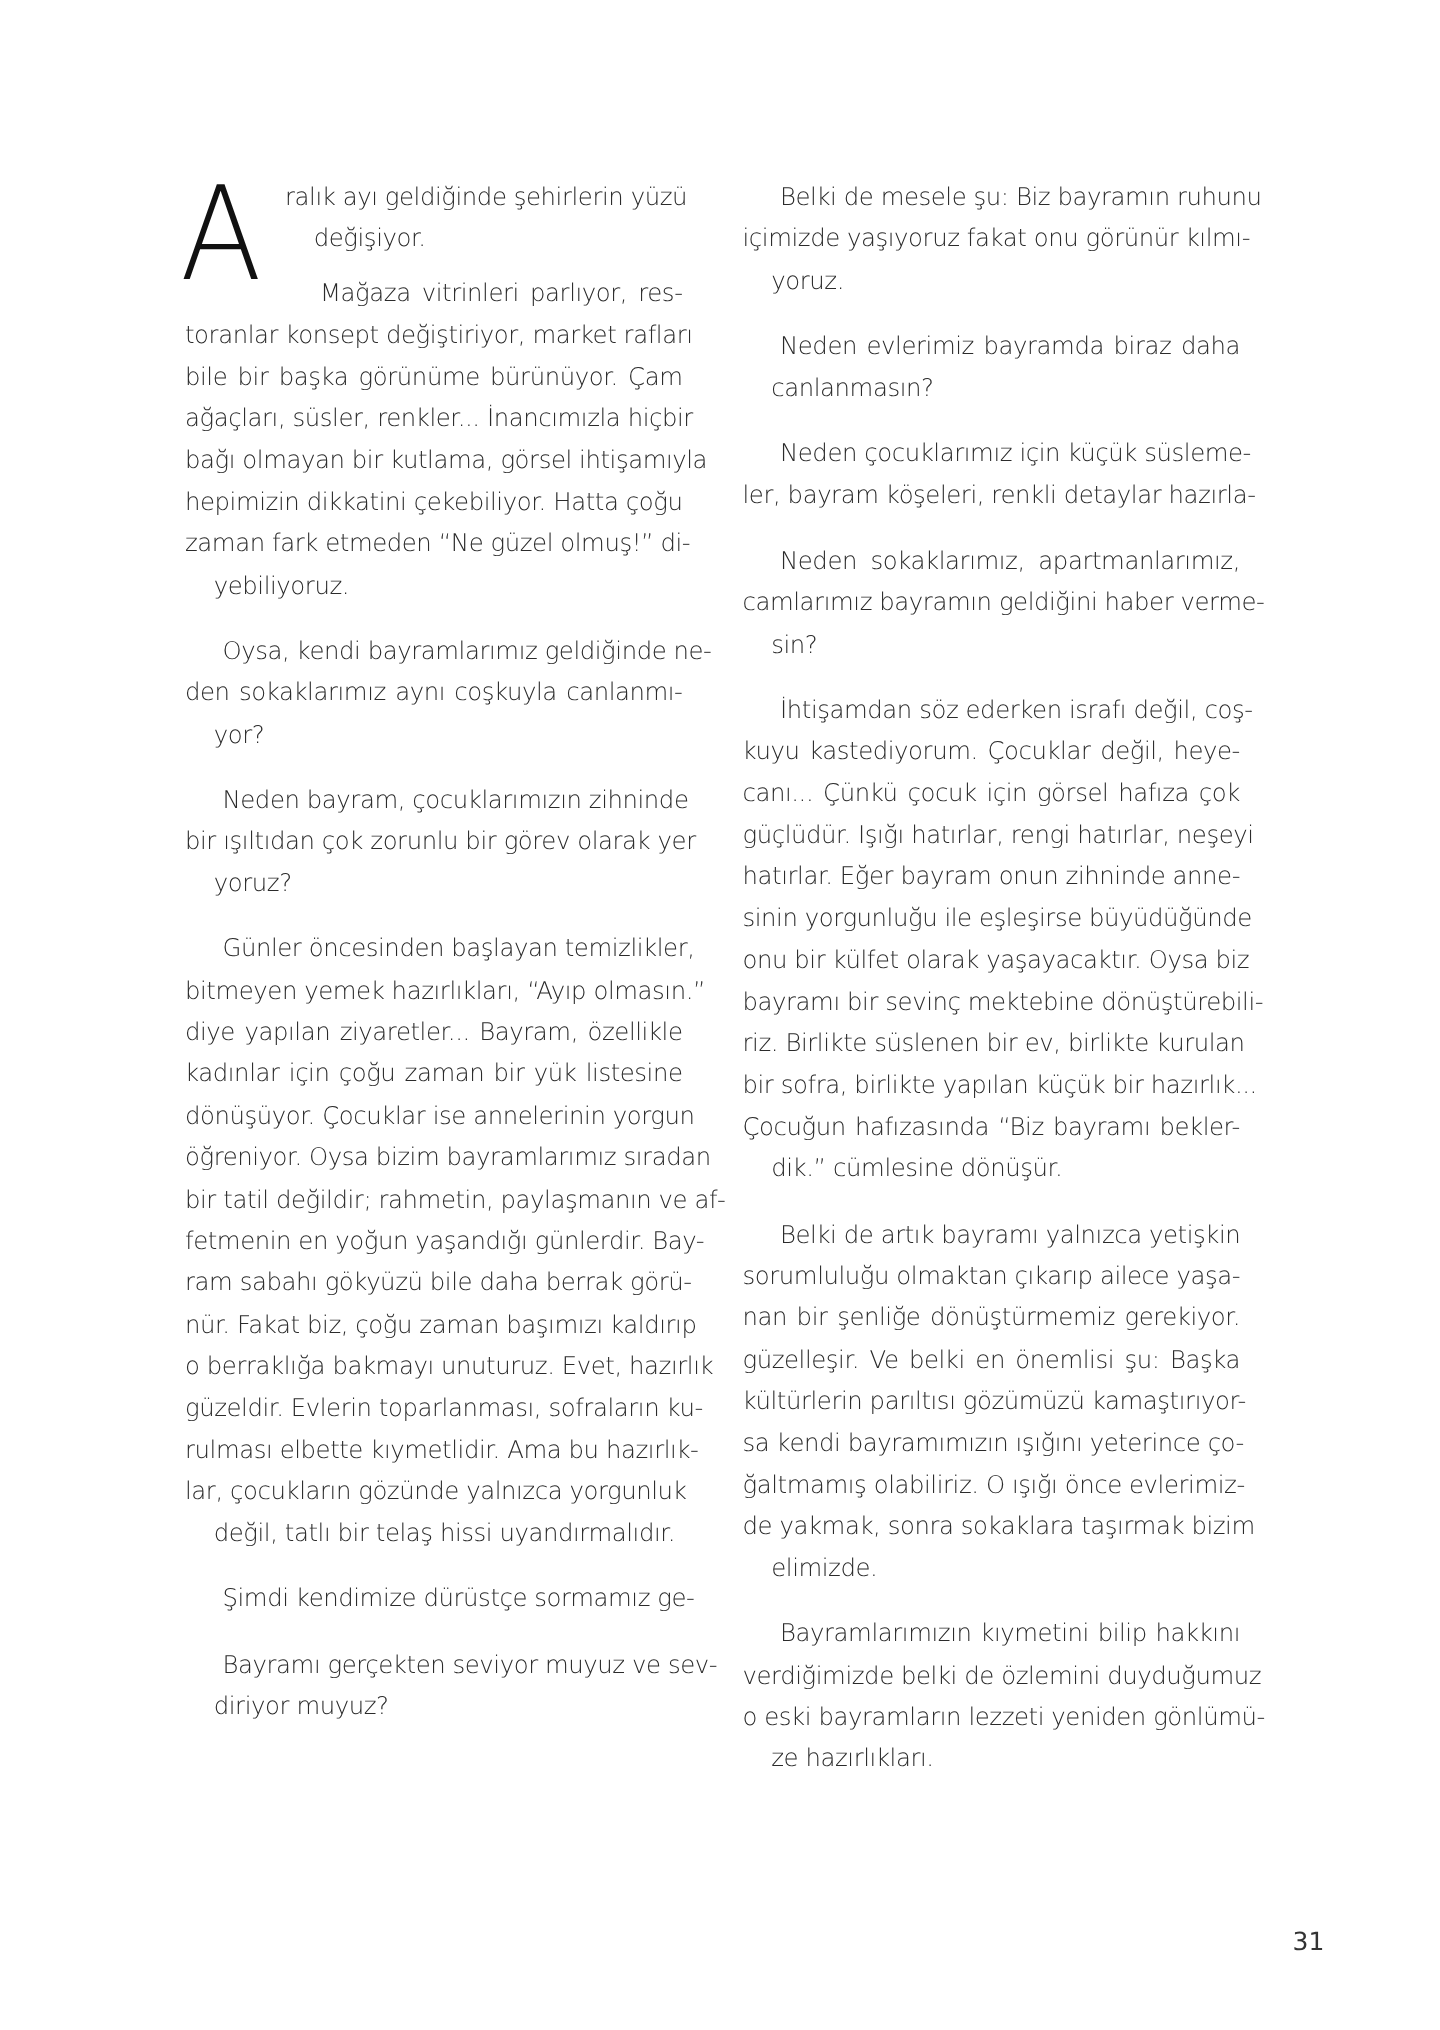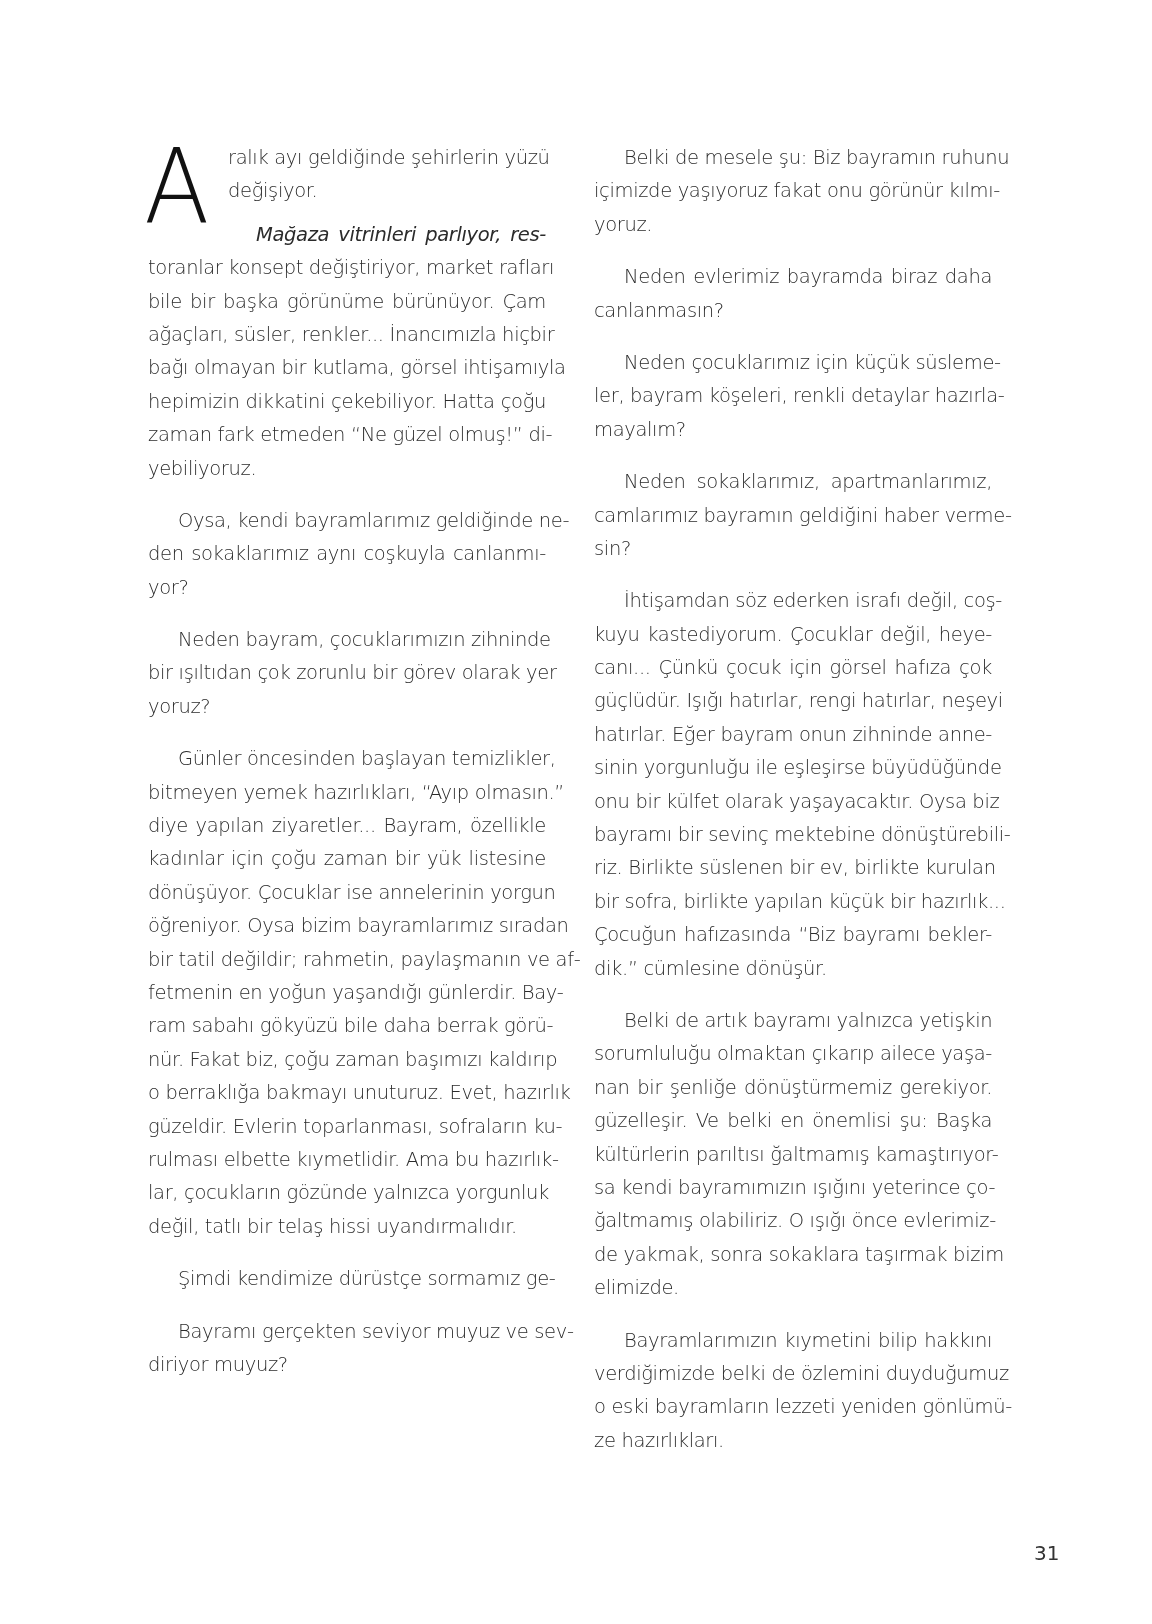--- a/index.html
+++ b/index.html
@@ -39,30 +39,30 @@
       font-size: 19.5px;
       font-weight: 300;
       letter-spacing: -0.35px;
       white-space: nowrap;
       text-align: justify;
       text-align-last: justify;
       overflow: visible;
     }
     .line.last {
       text-align-last: left;
+      margin-left: 23px;
     }
     .line.indent {
       padding-left: 30px;
     }
     .line.dropindent {
       padding-left: 80px;
     }
     .line.bigindent {
       padding-left: 108px;
-      font-style: italic;
     }
 
     .dropcap {
       position: absolute;
       left: -4px;
       top: 0px;
       font-size: 104px;
       line-height: 92px;
       font-weight: 300;
       font-family: "DejaVu Sans", sans-serif;
@@ -141,21 +141,20 @@
         <span class="line">içimizde yaşıyoruz fakat onu görünür kılmı-</span>
         <span class="line last">yoruz.</span>
       </div>
       <div class="para">
         <span class="line indent">Neden evlerimiz bayramda biraz daha</span>
         <span class="line last">canlanmasın?</span>
       </div>
       <div class="para">
         <span class="line indent">Neden çocuklarımız için küçük süsleme-</span>
         <span class="line">ler, bayram köşeleri, renkli detaylar hazırla-</span>
-        <span class="line last">mayalım?</span>
       </div>
       <div class="para">
         <span class="line indent">Neden sokaklarımız, apartmanlarımız,</span>
         <span class="line">camlarımız bayramın geldiğini haber verme-</span>
         <span class="line last">sin?</span>
       </div>
       <div class="para">
         <span class="line indent">İhtişamdan söz ederken israfı değil, coş-</span>
         <span class="line">kuyu kastediyorum. Çocuklar değil, heye-</span>
         <span class="line">canı... Çünkü çocuk için görsel hafıza çok</span>
@@ -167,21 +166,21 @@
         <span class="line">riz. Birlikte süslenen bir ev, birlikte kurulan</span>
         <span class="line">bir sofra, birlikte yapılan küçük bir hazırlık...</span>
         <span class="line">Çocuğun hafızasında “Biz bayramı bekler-</span>
         <span class="line last">dik.” cümlesine dönüşür.</span>
       </div>
       <div class="para">
         <span class="line indent">Belki de artık bayramı yalnızca yetişkin</span>
         <span class="line">sorumluluğu olmaktan çıkarıp ailece yaşa-</span>
         <span class="line">nan bir şenliğe dönüştürmemiz gerekiyor.</span>
         <span class="line">güzelleşir. Ve belki en önemlisi şu: Başka</span>
-        <span class="line">kültürlerin parıltısı ğaltmamış kamaştırıyor-</span>
+        <span class="line">kültürlerin parıltısı gözümüzü kamaştırıyor-</span>
         <span class="line">sa kendi bayramımızın ışığını yeterince ço-</span>
         <span class="line">ğaltmamış olabiliriz. O ışığı önce evlerimiz-</span>
         <span class="line">de yakmak, sonra sokaklara taşırmak bizim</span>
         <span class="line last">elimizde.</span>
       </div>
       <div class="para">
         <span class="line indent">Bayramlarımızın kıymetini bilip hakkını</span>
         <span class="line">verdiğimizde belki de özlemini duyduğumuz</span>
         <span class="line">o eski bayramların lezzeti yeniden gönlümü-</span>
         <span class="line last">ze hazırlıkları.</span>

